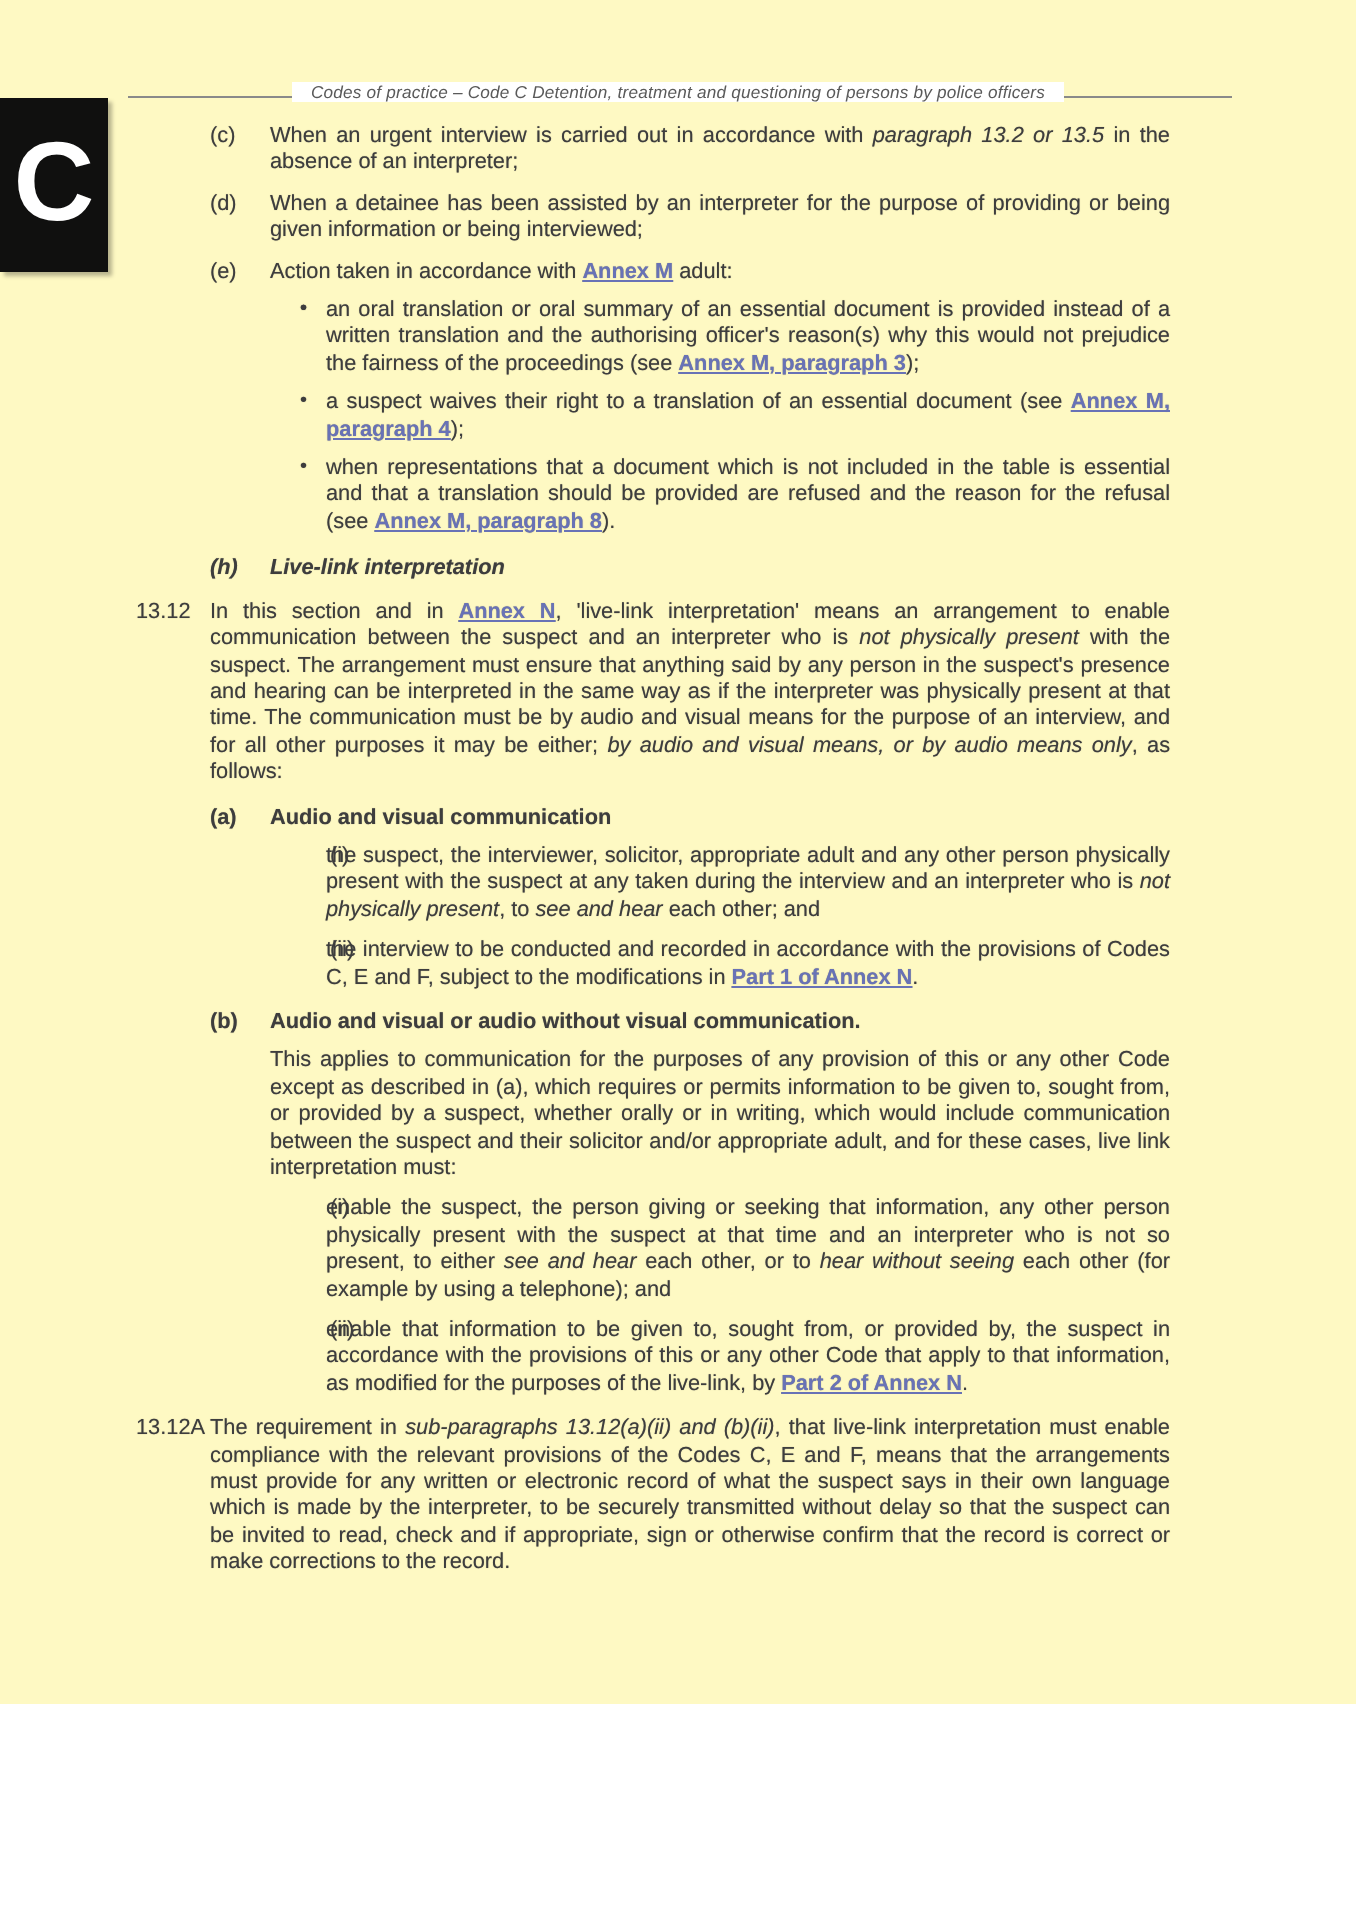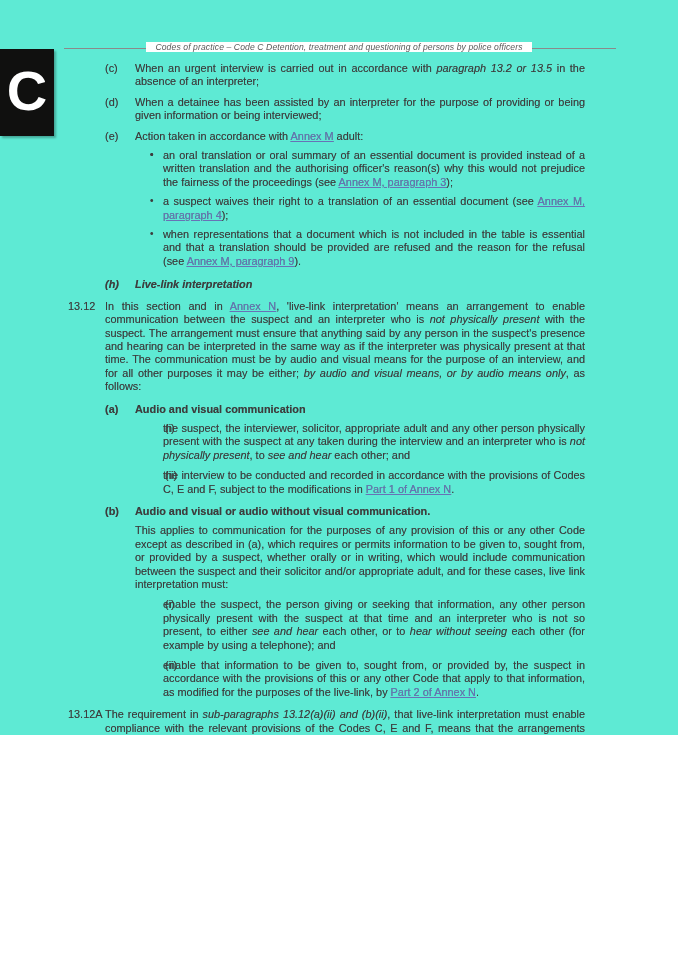--- a/index.html
+++ b/index.html
@@ -1,19 +1,19 @@
 <!DOCTYPE html>
 <html><head>
 <meta charset="utf-8">
 <style>
   html,body{margin:0;padding:0;background:#ffffff;}
   #page{
     position:relative;
-    width:678px;height:735px;
-    background:#5eead4;
+    width:678px;height:852px;
+    background:#fef9c3;
     overflow:hidden;
     font-family:"Liberation Sans","DejaVu Sans",sans-serif;
     color:#3d3d3d;
     -webkit-font-smoothing:antialiased;
   }
   
   #hdr{position:absolute;top:36px;left:0;right:0;height:16px;text-align:center;z-index:2;}
   #hdr .hline{position:absolute;top:12px;left:64px;right:62px;border-top:1px solid #8a8a8a;}
   #hdr .htitle{
     position:relative;z-index:3;background:#ffffff;padding:0 9px;
@@ -40,21 +40,21 @@
   .para>.lbl{position:absolute;left:-37px;top:0;}
   .ind2{margin-left:30px;padding-left:28px;}
   .ind2>.lbl{position:absolute;left:30px;top:0;}
   .mlead{margin-left:30px;}
   .bullet{padding-left:58px;margin-bottom:6px;}
   .bullet>.bdot{position:absolute;left:45px;top:-1px;font-size:10px;}
   .hd{font-weight:bold;}
   .hdi{font-weight:bold;font-style:italic;}
   .hspace{margin-top:10px;margin-bottom:8px;}
   em{margin-top:24px;}
-  .link{color:#6872b6;text-decoration:underline;cursor:pointer;}
+  .link{color:#6872b6;text-decoration:underline;cursor:pointer;font-weight:bold;}
   
   #ftr-line{position:absolute;left:64px;right:62px;top:891px;border-top:1.6px solid #4a4a4a;}
   #ftr-num{position:absolute;left:0;right:0;top:869px;text-align:center;font-size:7.5px;color:#555;}
 </style>
 </head>
 <body>
 
 <div id="page">
 
   <div id="hdr">
@@ -92,21 +92,21 @@
       <span>an oral translation or oral summary of an essential document is provided instead of a written translation and the authorising officer's reason(s) why this would not prejudice the fairness of the proceedings (see </span><span class="link">Annex M, paragraph 3</span><span>);</span>
     </div>
 
     <div class="blk bullet">
       <span class="bdot">•</span>
       <span>a suspect waives their right to a translation of an essential document (see </span><span class="link">Annex M, paragraph 4</span><span>);</span>
     </div>
 
     <div class="blk bullet" style="margin-bottom:10px;">
       <span class="bdot">•</span>
-      <span>when representations that a document which is not included in the table is essential and that a translation should be provided are refused and the reason for the refusal (see </span><span class="link">Annex M, paragraph 9</span><span>).</span>
+      <span>when representations that a document which is not included in the table is essential and that a translation should be provided are refused and the reason for the refusal (see </span><span class="link">Annex M, paragraph 8</span><span>).</span>
     </div>
 
     <div class="blk ind1 hdi hspace">
       <span class="lbl">(h)</span>
       <span>Live-link interpretation</span>
     </div>
 
     <div class="blk para" style="margin-bottom:9px;">
       <span class="lbl">13.12</span>
       <span>In this section and in </span><span class="link">Annex N</span><span>, 'live-link interpretation' means an arrangement to enable communication between the suspect and an interpreter who is </span><em>not physically present</em><span> with the suspect.  The arrangement must ensure that anything said by any person in the suspect's presence and hearing can be interpreted in the same way as if the interpreter was physically present at that time.  The communication must be by audio and visual means for the purpose of an interview, and for all other purposes it may be either; </span><em>by audio and visual means, or by audio means only</em><span>, as follows:</span>

